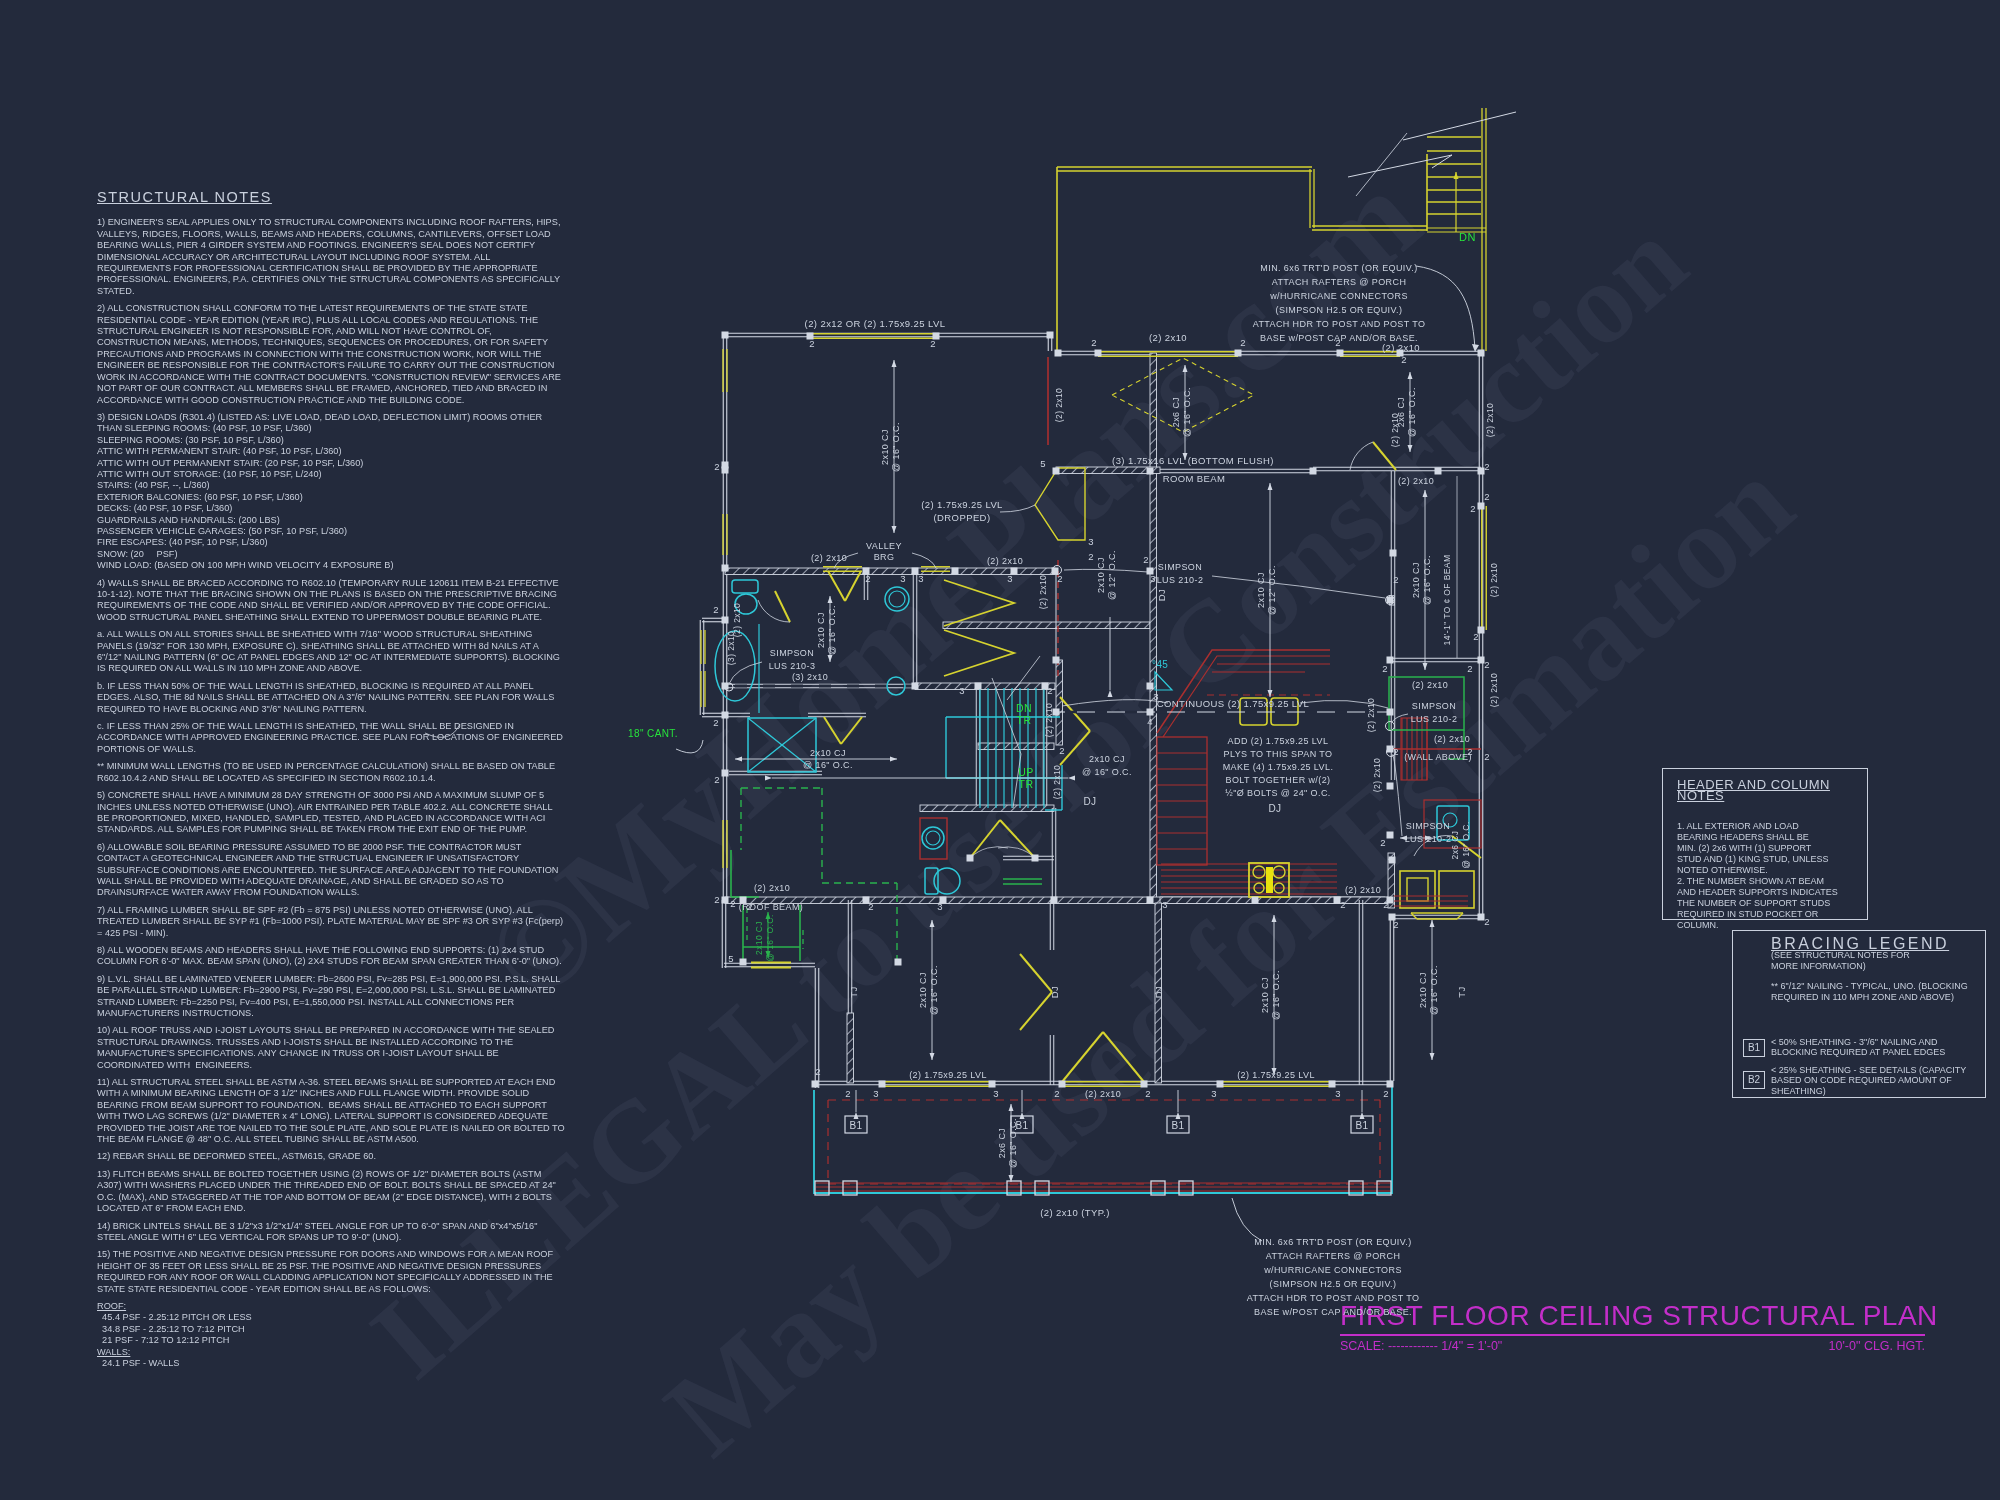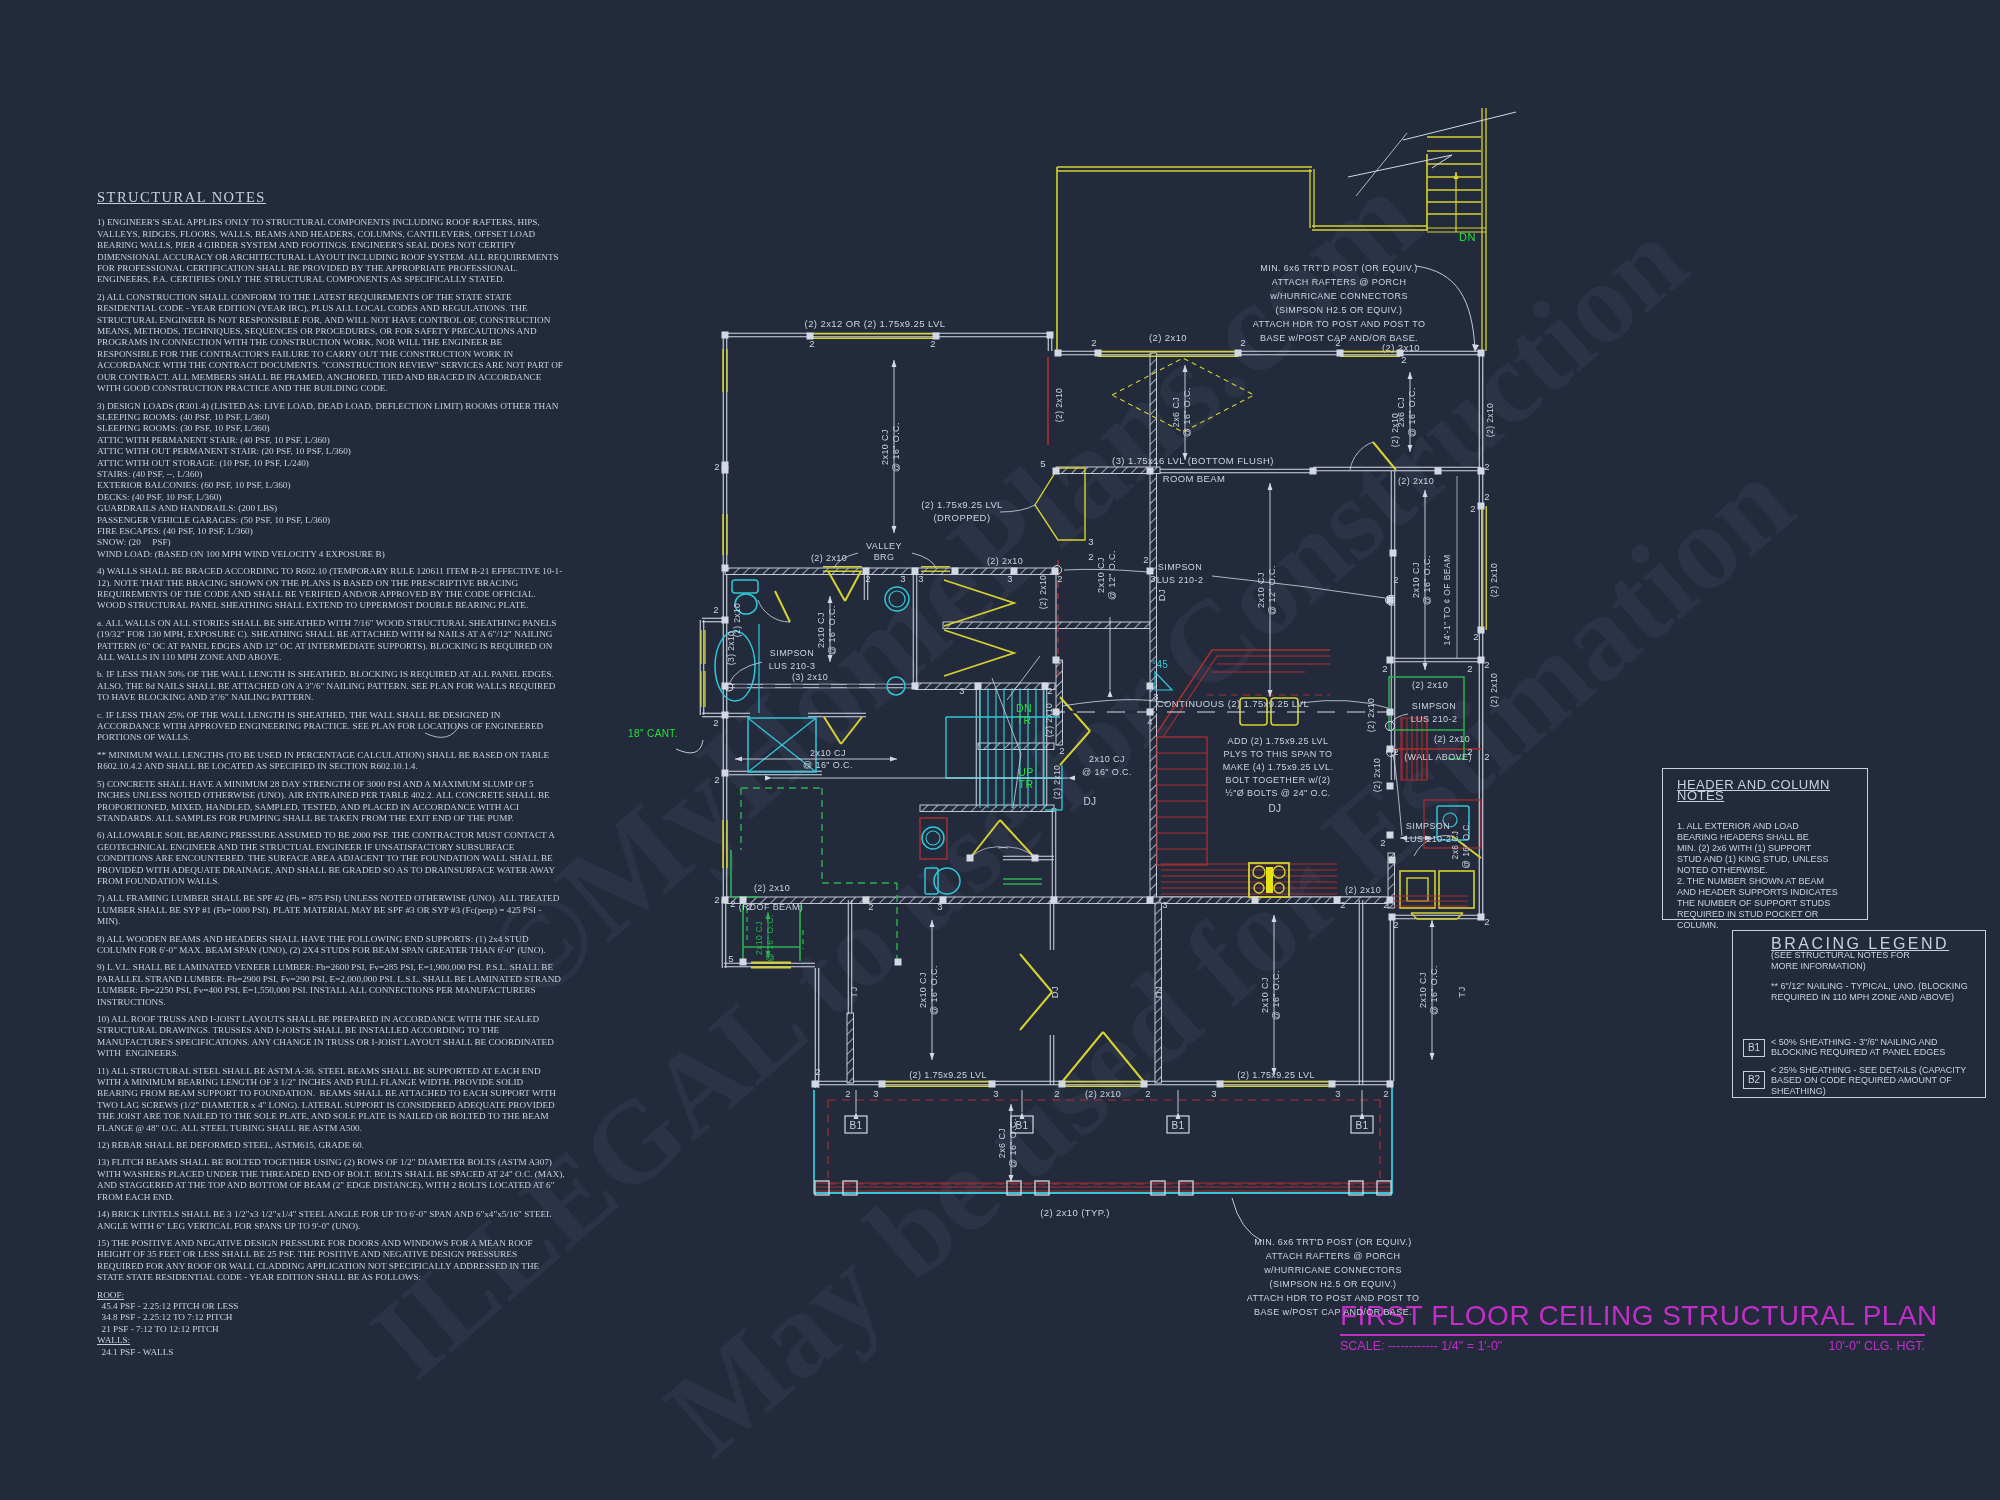--- a/index.html
+++ b/index.html
@@ -1,20 +1,20 @@
 <!DOCTYPE html>
 <html><head>
 <meta charset="utf-8">
 <style>
 html,body{margin:0;padding:0;background:#232a3c;}
 #page{position:relative;width:2000px;height:1500px;background:#232a3c;overflow:hidden;font-family:"Liberation Sans",sans-serif;}
 #wm{position:absolute;left:0;top:0;width:2000px;height:1500px;overflow:hidden;}
 .w{position:absolute;font-family:"Liberation Serif",serif;color:rgba(165,175,215,0.07);white-space:nowrap;transform:rotate(-41deg);transform-origin:0 50%;font-weight:bold;}
 #notes{position:absolute;left:97px;top:192px;width:468px;color:#c9d0dd;font-size:9.2px;line-height:11.4px;letter-spacing:0px;}
-#notes p{margin:0 0 6px 0;font-family:Liberation Serif, serif;}
+#notes p{margin:0 0 6px 0;}
 #notes .t{font-size:14.5px;letter-spacing:1.5px;text-decoration:underline;margin-bottom:14px;}
 .u{text-decoration:underline;}
 .box{position:absolute;border:1.5px solid #c9d0dd;color:#c9d0dd;}
 .box .bt{text-decoration:underline;}
 #title{position:absolute;left:1340px;top:1300px;width:585px;color:#c32ec9;}
 #title .big{font-size:28px;letter-spacing:0.5px;white-space:nowrap;}
 #title .sub{font-size:12.5px;margin-top:3px;}
 svg{position:absolute;left:0;top:0;}
 </style>
 </head>

